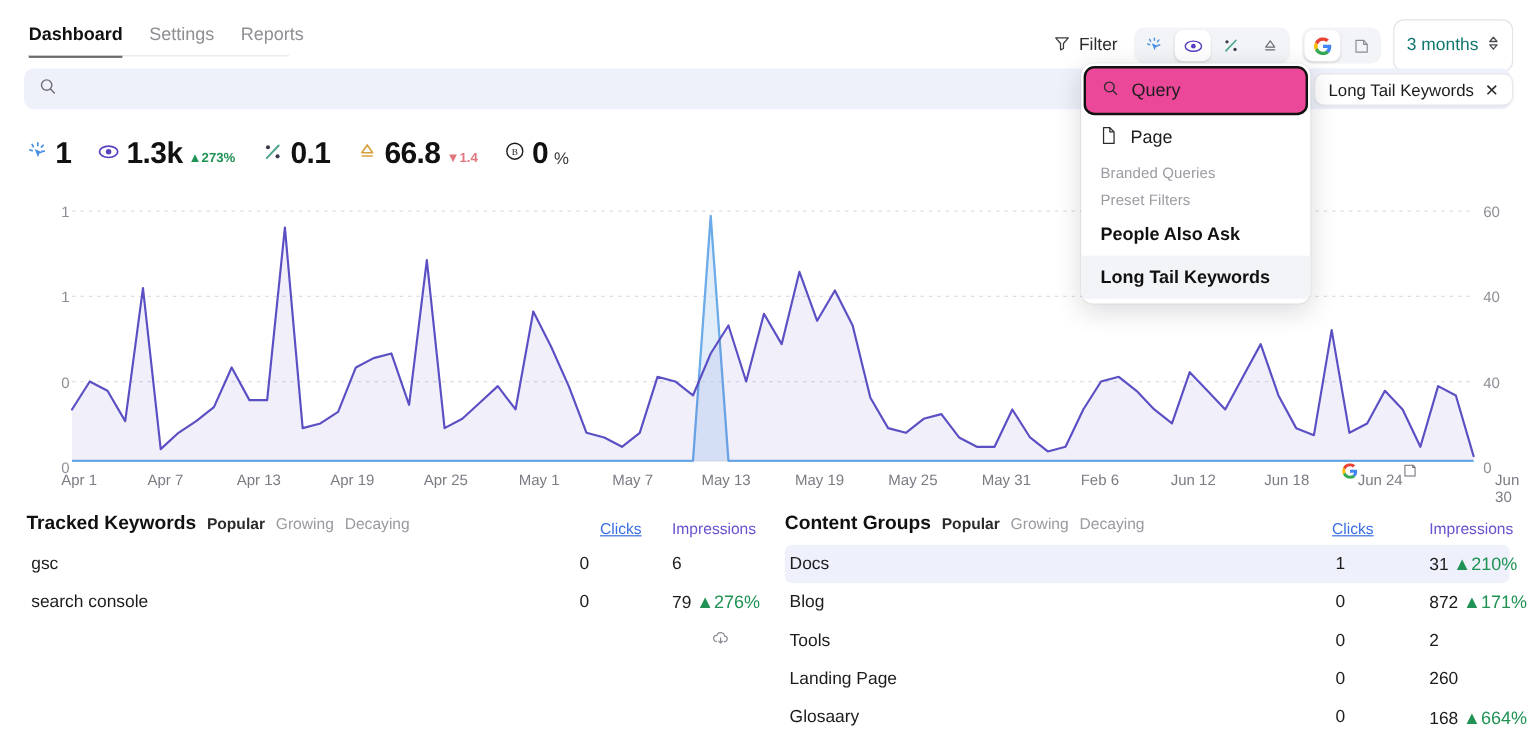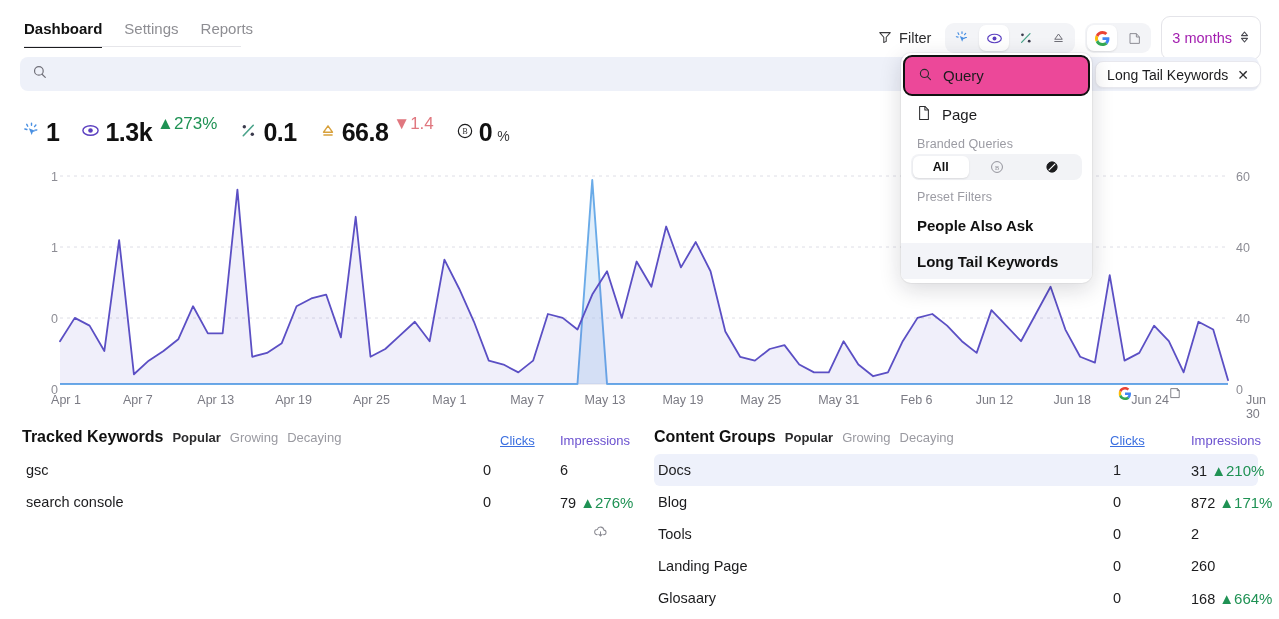--- a/index.html
+++ b/index.html
@@ -40,21 +40,21 @@
     background: #f3f4f7; border-radius: 9px; padding: 2px;
   }
   .icon-btn {
     width: 30px; height: 26px; display: flex; align-items: center; justify-content: center;
     border-radius: 7px; cursor: pointer;
   }
   .icon-btn.sel { background: #ffffff; box-shadow: 0 1px 2px rgba(0,0,0,.10); }
   .range-btn {
     display: flex; align-items: center; gap: 7px;
     border: 1px solid #e4e4e9; border-radius: 9px; height: 44px; padding: 0 10px;
-    font-size: 14.5px; color: #a21caf; cursor: pointer; background:#fff;
+    font-size: 14.5px; color: #0f766e; cursor: pointer; background:#fff;
   }
 
   
   .searchbar {
     position: absolute; left: 20px; top: 57px; width: 1239px; height: 34px;
     background: #eef1f9; border-radius: 8px; display: flex; align-items: center;
     padding-left: 12px;
   }
   .search-input {
     border: 0; background: transparent; outline: none; margin-left: 10px;
@@ -101,21 +101,21 @@
     height: 36px; display: flex; align-items: center; padding: 0 16px;
     font-size: 15px; font-weight: 700; color: #111; cursor: pointer;
   }
   .dd-preset.on { background: #f3f4f8; }
 
   
   .kpis { position: absolute; left: 22px; top: 114px; display: flex; align-items: center; gap: 0; }
   .kpi { display: flex; align-items: center; gap: 5px; margin-right: 22px; }
   .kpi .v { font-size: 25px; font-weight: 600; letter-spacing: -.5px; color: #111; }
   .kpi .pct-sm { font-size: 14px; font-weight: 500; color: #3a3a3c; align-self: flex-end; margin-bottom: 3px; }
-  .delta { font-size: 17px; font-weight: 400; align-self: flex-end; margin-bottom: 17px; }
+  .delta { font-size: 11px; font-weight: 700; align-self: flex-end; margin-bottom: 5px; }
   .delta.up { color: #1f9254; }
   .delta.down { color: #e0777f; }
 
   
   .chart { position: absolute; left: 22px; top: 160px; width: 1236px; height: 252px; }
   .ylab { position: absolute; font-size: 12.5px; color: #8d8d95; }
   .ylab.l { left: 29px; }
   .ylab.r { left: 1214px; }
   .xlabels { position: absolute; left: 0; top: 233px; width: 1236px; height: 16px; }
   .xlabels span { position: absolute; font-size: 12.5px; color: #7b7b84; transform: translateX(-50%); }
@@ -265,36 +265,20 @@
       <span>
         <svg width="14" height="16" viewBox="0 0 16 18">
             <path d="M3 1.5h6l4 4v11H3z" fill="none" stroke="#2c2c2e" stroke-width="1.2" stroke-linejoin="round"></path>
             <path d="M9 1.5v4h4" fill="none" stroke="#2c2c2e" stroke-width="1.2" stroke-linejoin="round"></path>
           </svg>
       </span>
       <span>Page</span>
     </div>
 
     <div class="dd-label">Branded Queries</div>
-    <div class="seg">
-      <div class="seg-item sel">All</div>
-      <div class="seg-item">
-        <svg width="14" height="14" viewBox="0 0 18 18">
-            <circle cx="9" cy="9" r="7" fill="none" stroke="#8c8c94" stroke-width="1.2"></circle>
-            <text x="9" y="12.4" font-size="8" font-family="Liberation Serif, serif" text-anchor="middle" fill="#8c8c94">B</text>
-          </svg>
-      </div>
-      <div class="seg-item">
-        <svg width="14" height="14" viewBox="0 0 18 18">
-            <circle cx="9" cy="9" r="6.6" fill="#1c1c1e"></circle>
-            <path d="M4.3 13.7L13.7 4.3" stroke="#ffffff" stroke-width="1.6"></path>
-            <circle cx="9" cy="9" r="6.6" fill="none" stroke="#1c1c1e" stroke-width="1.2"></circle>
-          </svg>
-      </div>
-    </div>
 
     <div class="dd-label">Preset Filters</div>
     <div class="dd-preset">People Also Ask</div>
     <div class="dd-preset on">Long Tail Keywords</div>
   </div>
 
   <div class="kpis">
 
     <div class="kpi">
       <span>

